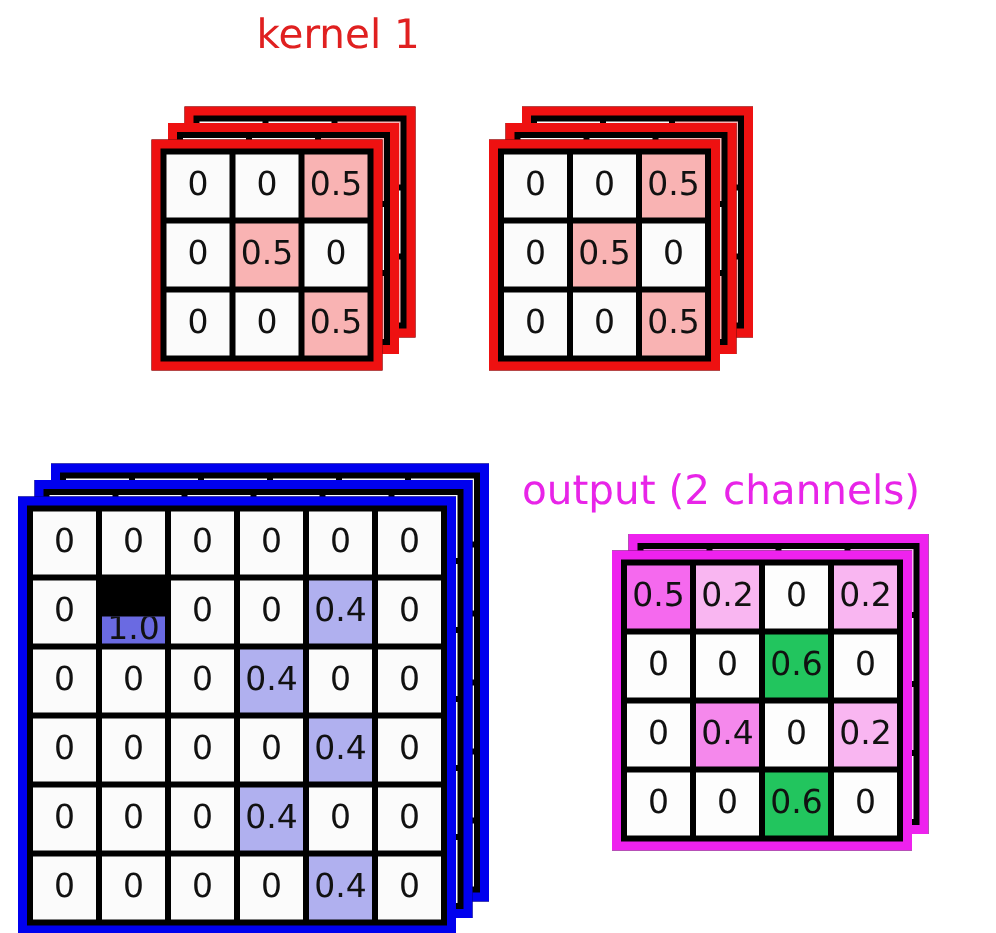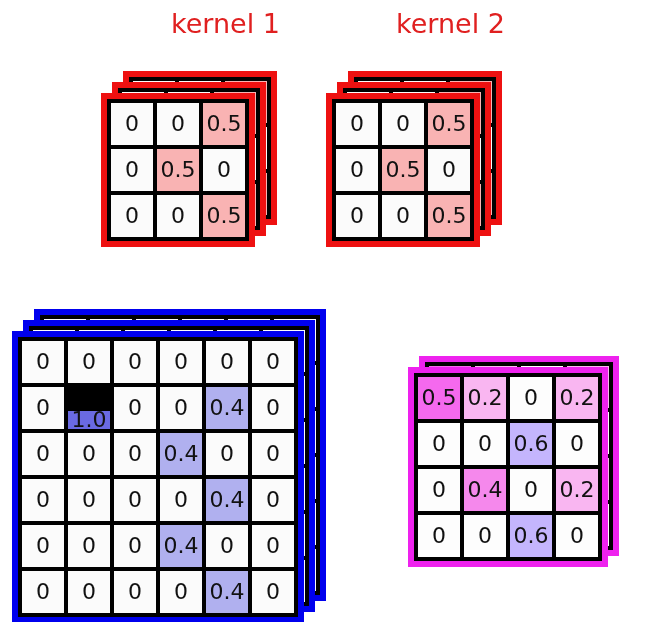--- a/index.html
+++ b/index.html
@@ -60,21 +60,21 @@
   
   .i0   {background:#fbfbfb;}
   .i04  {background:#b0b0ef;}
   .i10  {background:#6a6ae2;margin-top:24px;}
 
   
   .o0   {background:#fdfdfd;}
   .o02  {background:#f9b6f1;}
   .o04  {background:#f588ec;}
   .o05  {background:#f569ee;}
-  .o06  {background:#c4b5fd;}
+  .o06  {background:#22c55e;}
 </style>
 </head>
 <body>
 
 <div id="stage">
 
   <div class="title red" style="left:171px;top:10px;">kernel 1</div>
   <div class="stack frame-red" id="stack-kernel1" style="left:101px;top:71px;width:162px;height:162px;">
       <div class="layer" style="left: 22px; top: 0px; z-index: 1;">
         <div class="grid" style="grid-template-columns: repeat(3, 42px); grid-template-rows: repeat(3, 42px);">
@@ -110,21 +110,20 @@
           <div class="cell k0">0</div>
           <div class="cell k05">0.5</div>
           <div class="cell k0">0</div>
           <div class="cell k0">0</div>
           <div class="cell k0">0</div>
           <div class="cell k05">0.5</div>
         </div>
       </div>
     </div>
 
-  <div class="title red" style="left:396px;top:10px;">kernel 2</div>
   <div class="stack frame-red" id="stack-kernel2" style="left:326px;top:71px;width:162px;height:162px;">
       <div class="layer" style="left: 22px; top: 0px; z-index: 1;">
         <div class="grid" style="grid-template-columns: repeat(3, 42px); grid-template-rows: repeat(3, 42px);">
           <div class="cell k0">0</div>
           <div class="cell k0">0</div>
           <div class="cell k05">0.5</div>
           <div class="cell k0">0</div>
           <div class="cell k05">0.5</div>
           <div class="cell k0">0</div>
           <div class="cell k0">0</div>
@@ -276,20 +275,21 @@
           <div class="cell i0">0</div>
           <div class="cell i0">0</div>
           <div class="cell i0">0</div>
           <div class="cell i0">0</div>
           <div class="cell i04">0.4</div>
           <div class="cell i0">0</div>
         </div>
       </div>
     </div>
 
+  <div class="title magenta" style="left:348px;top:314px;">output (2 channels)</div>
   <div class="stack frame-pink" id="stack-output" style="left:408px;top:356px;width:208px;height:204px;">
       <div class="layer" style="left: 11px; top: 0px; z-index: 1;">
         <div class="grid" style="grid-template-columns: repeat(4, 42px); grid-template-rows: repeat(4, 42px);">
           <div class="cell o05">0.5</div>
           <div class="cell o02">0.2</div>
           <div class="cell o0">0</div>
           <div class="cell o02">0.2</div>
           <div class="cell o0">0</div>
           <div class="cell o0">0</div>
           <div class="cell o06">0.6</div>

